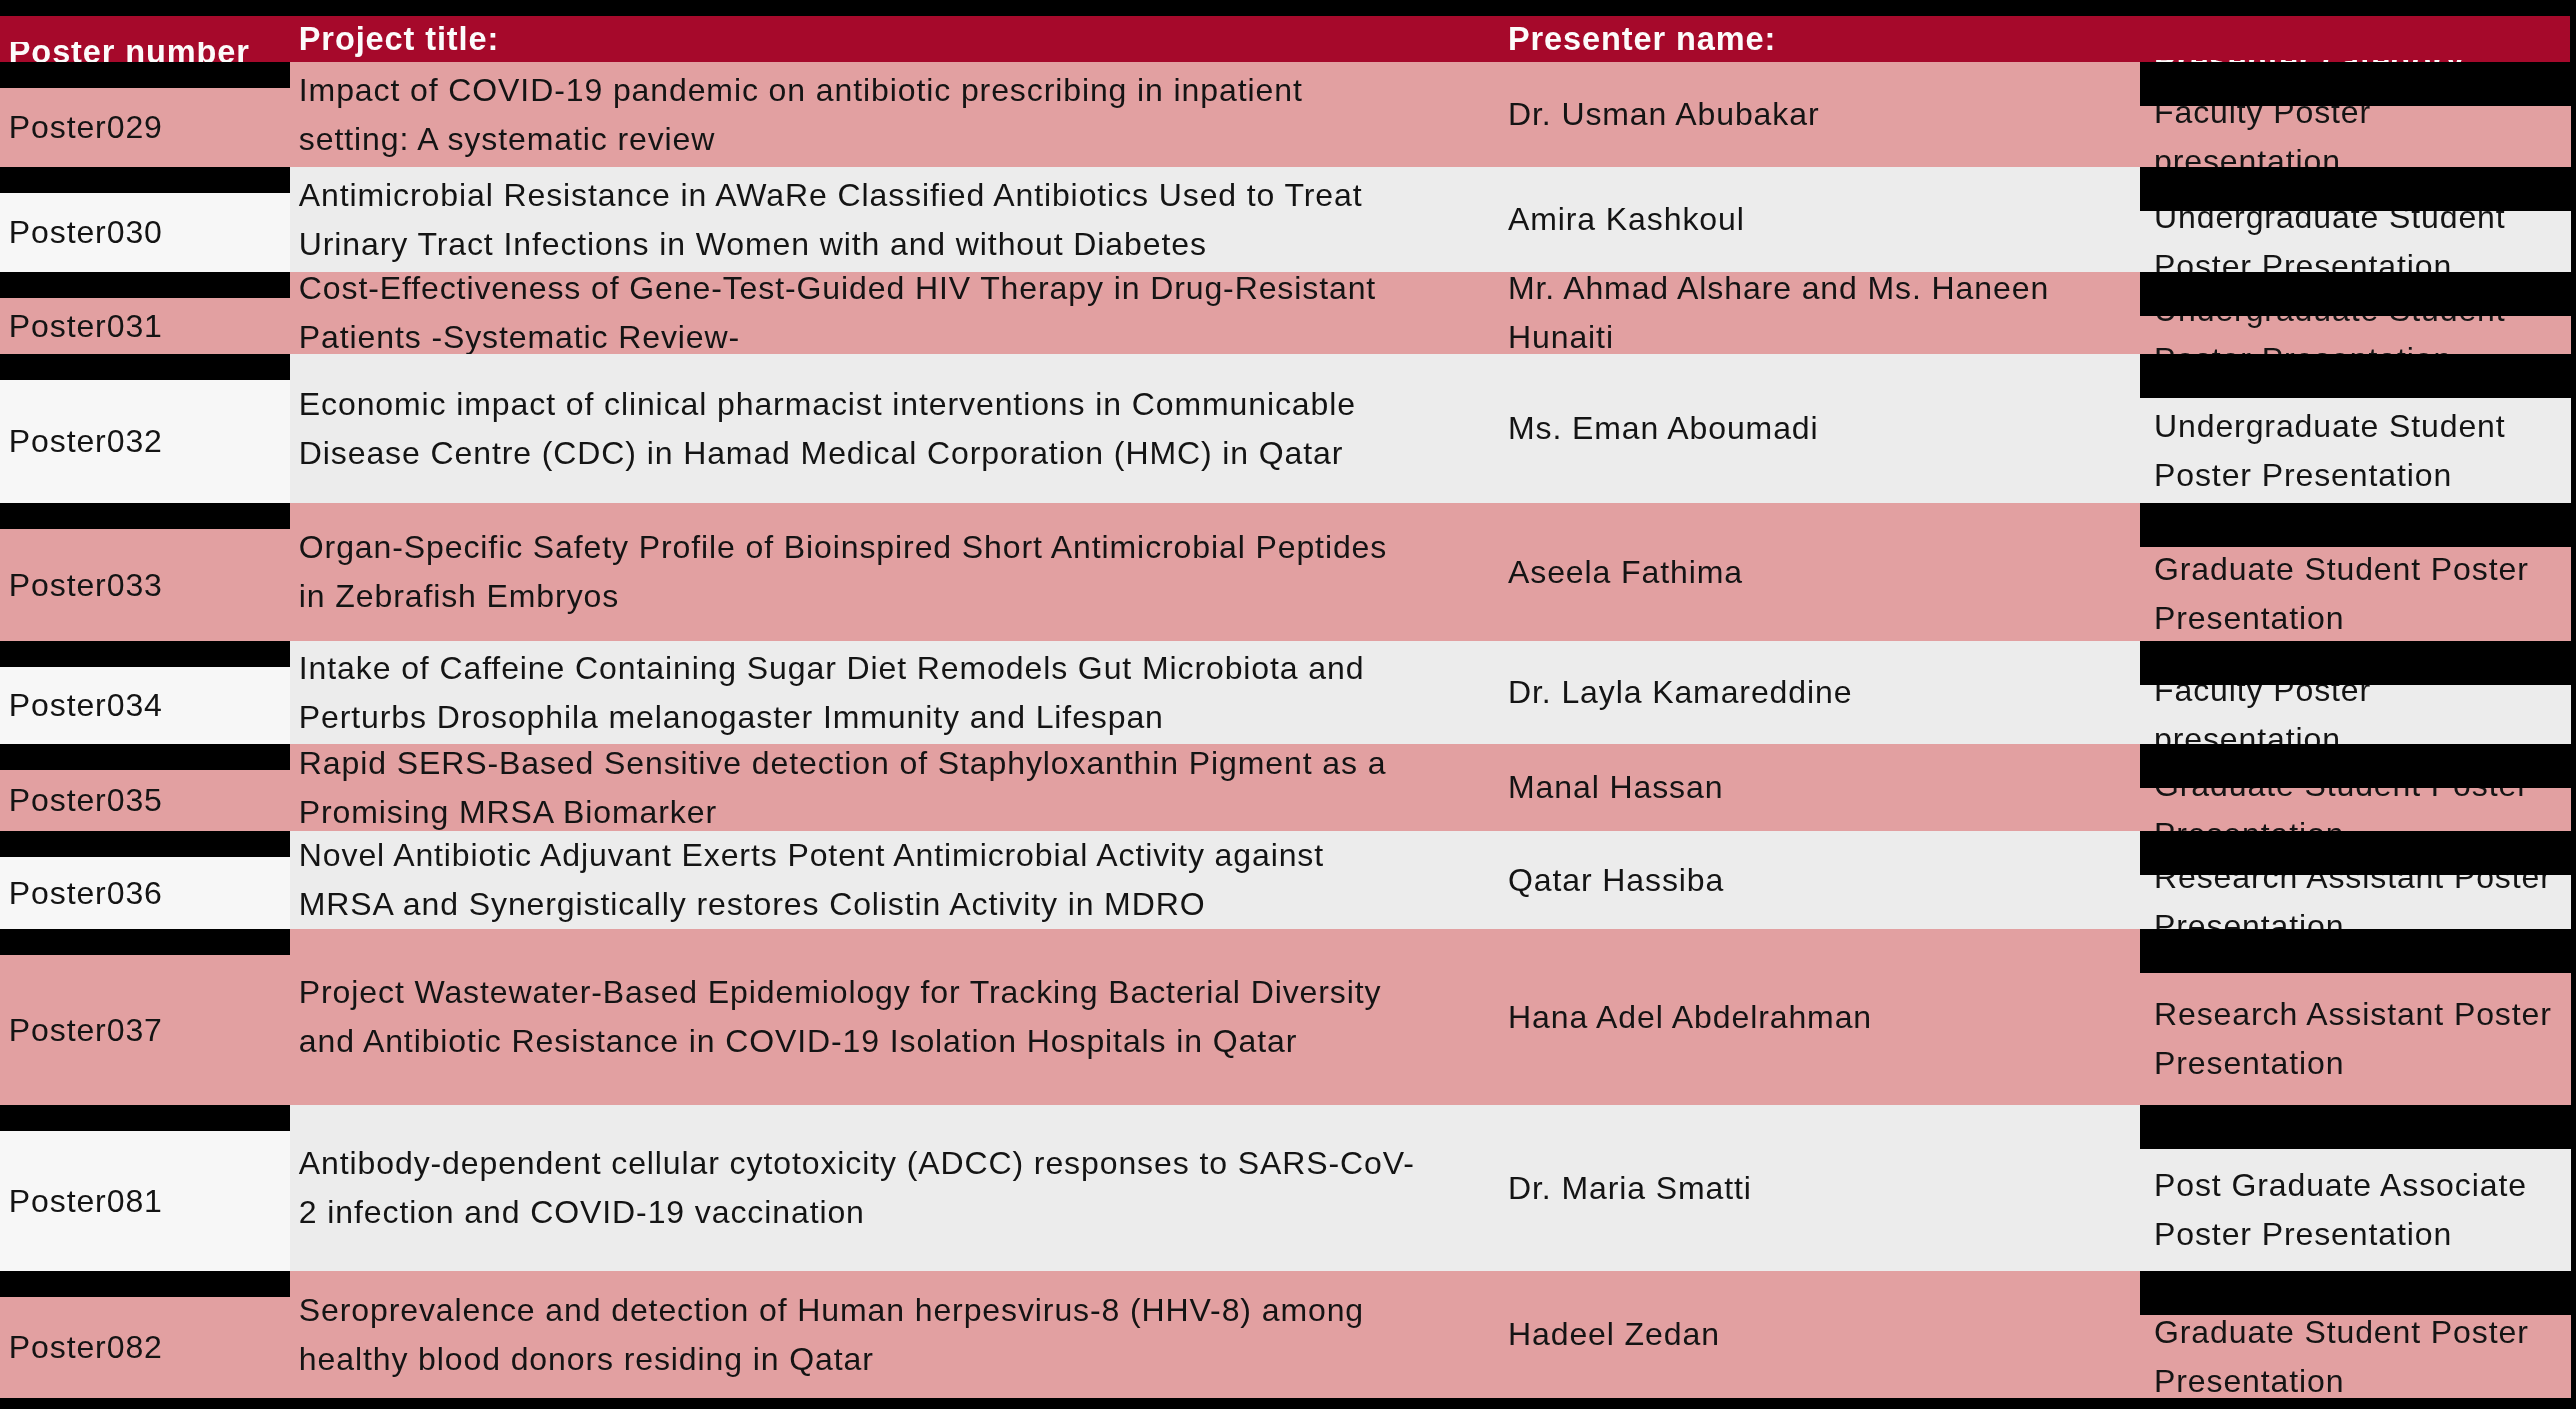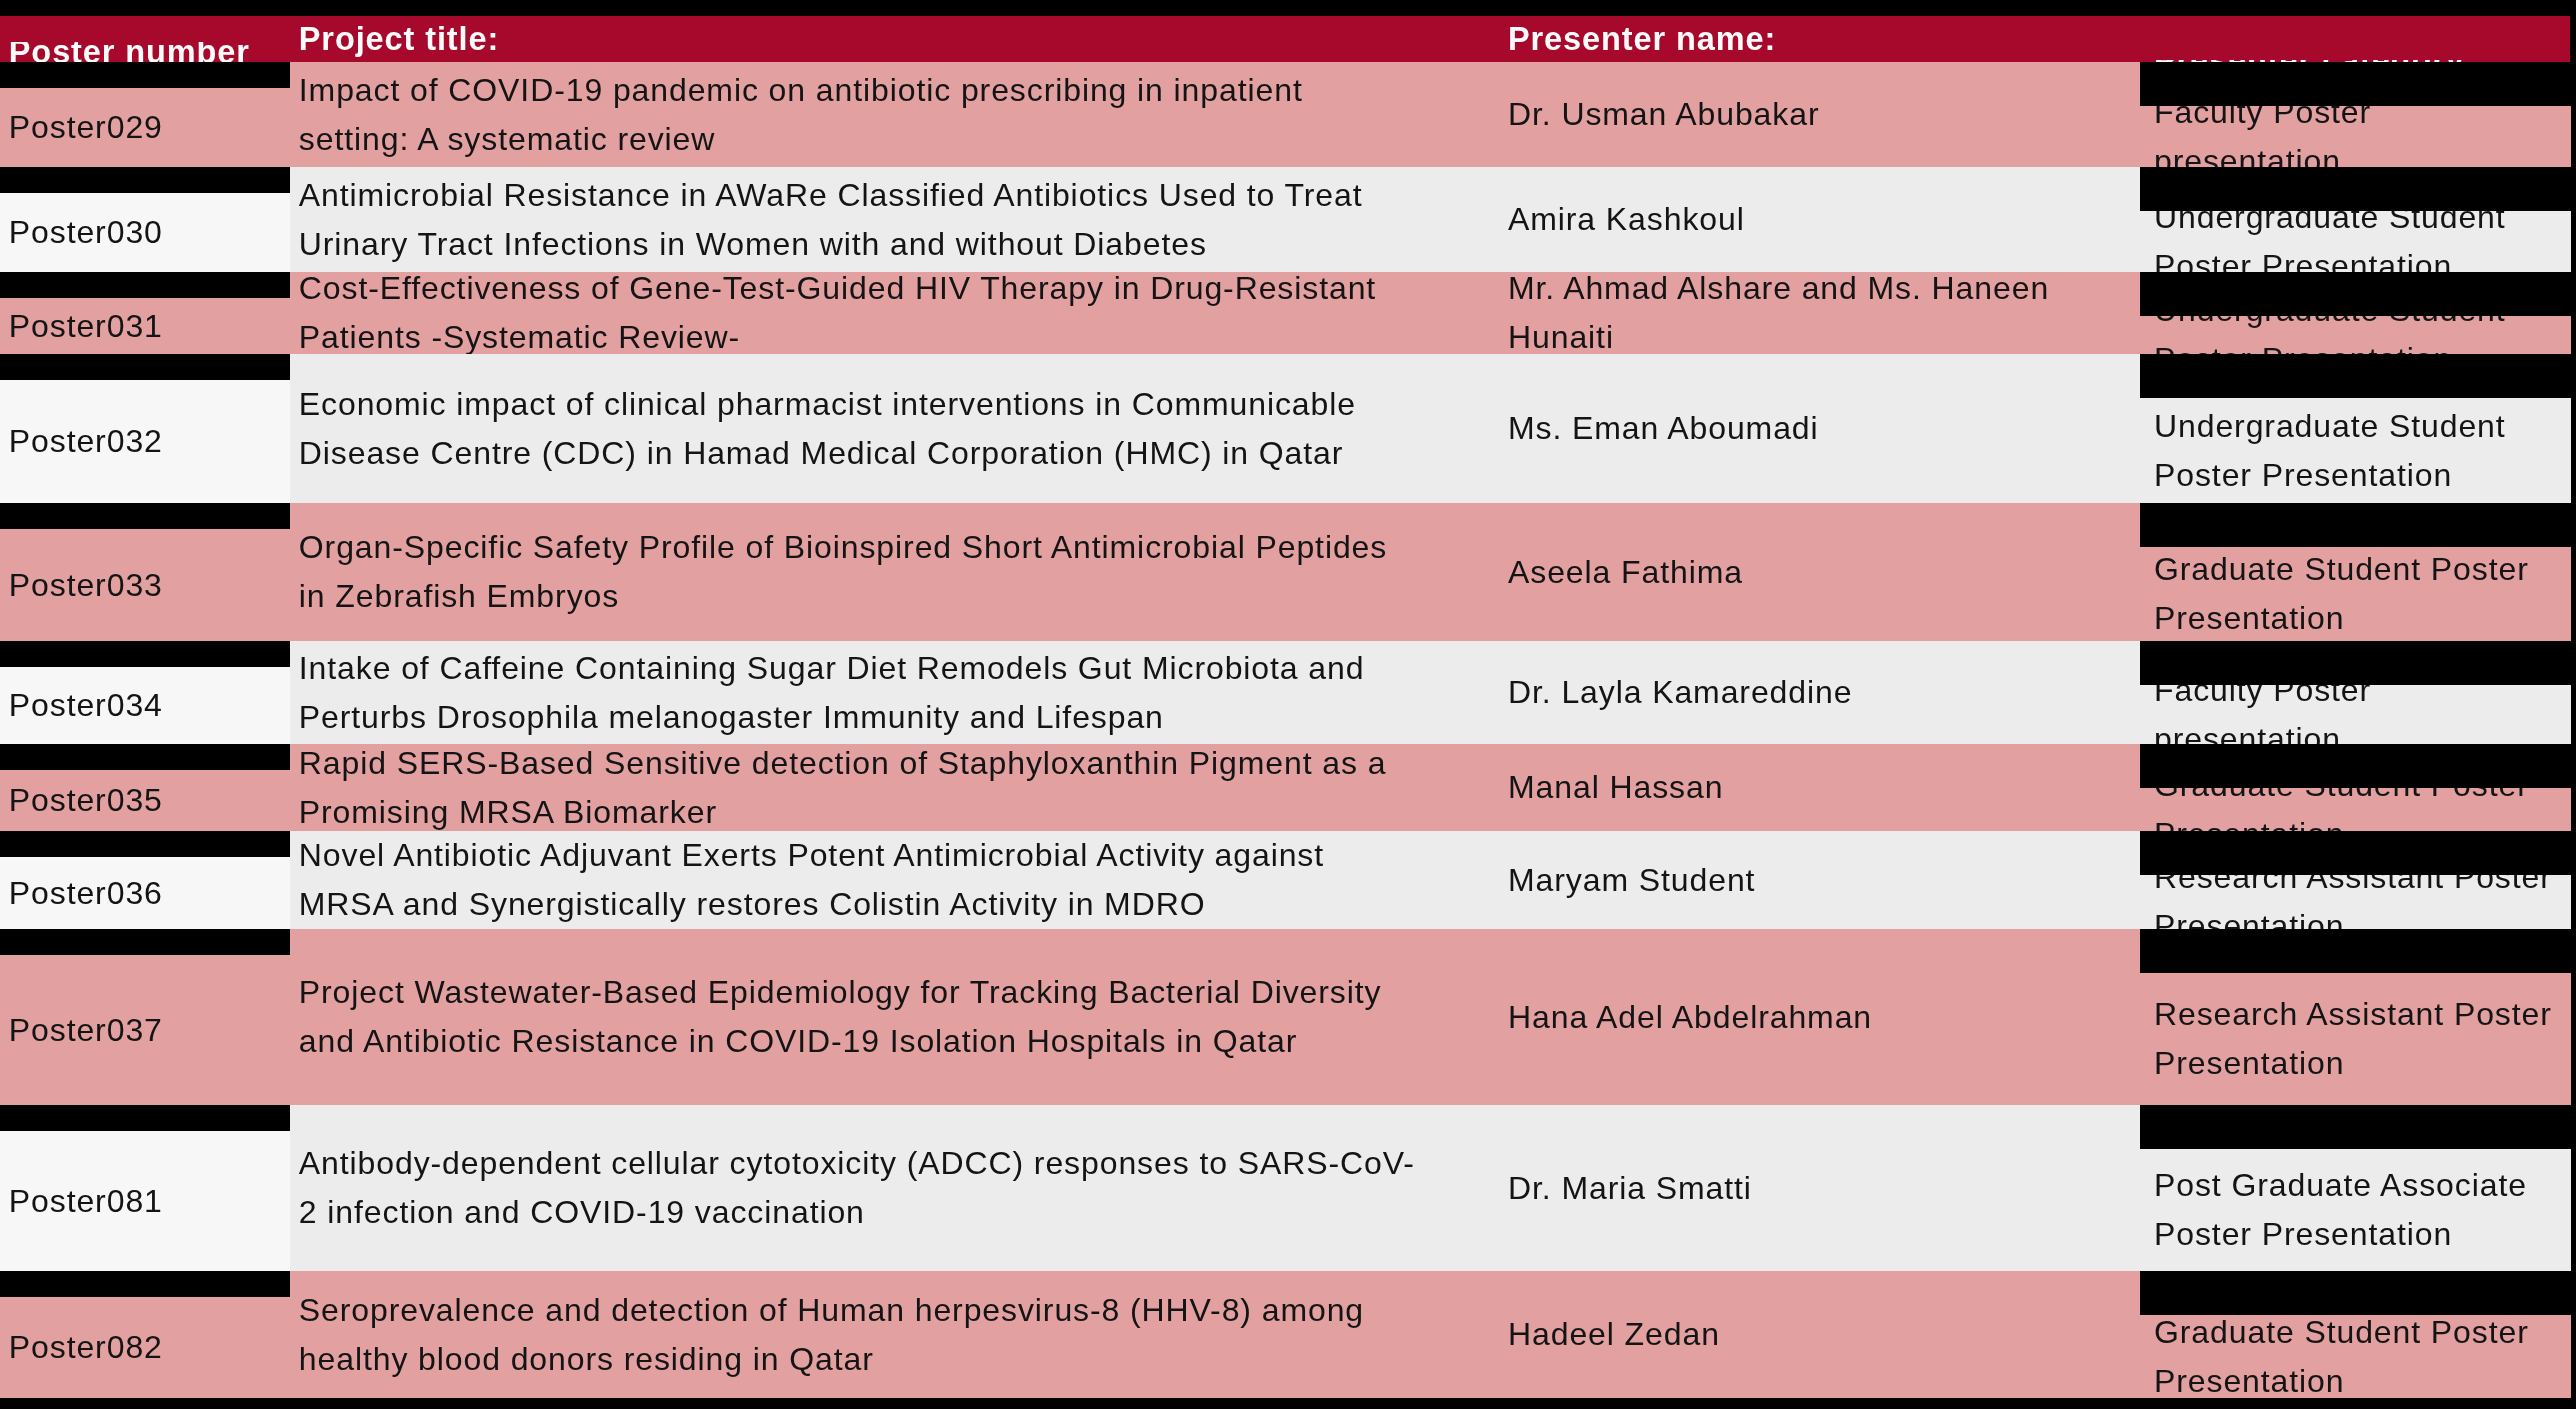--- a/index.html
+++ b/index.html
@@ -125,21 +125,21 @@
 Promising MRSA Biomarker</div>
     <div class="cell c3">Manal Hassan</div>
     <div class="cell c4">Graduate Student Poster
 Presentation</div>
   </div>
 
   <div class="row light" style="height:98px">
     <div class="cell c1">Poster036</div>
     <div class="cell c2">Novel Antibiotic Adjuvant Exerts Potent Antimicrobial Activity against
 MRSA and Synergistically restores Colistin Activity in MDRO</div>
-    <div class="cell c3">Maryam Student</div>
+    <div class="cell c3">Qatar Hassiba</div>
     <div class="cell c4">Research Assistant Poster
 Presentation</div>
   </div>
 
   <div class="row pink" style="height:176px">
     <div class="cell c1">Poster037</div>
     <div class="cell c2">Project Wastewater-Based Epidemiology for Tracking Bacterial Diversity
 and Antibiotic Resistance in COVID-19 Isolation Hospitals in Qatar</div>
     <div class="cell c3">Hana Adel Abdelrahman</div>
     <div class="cell c4">Research Assistant Poster

